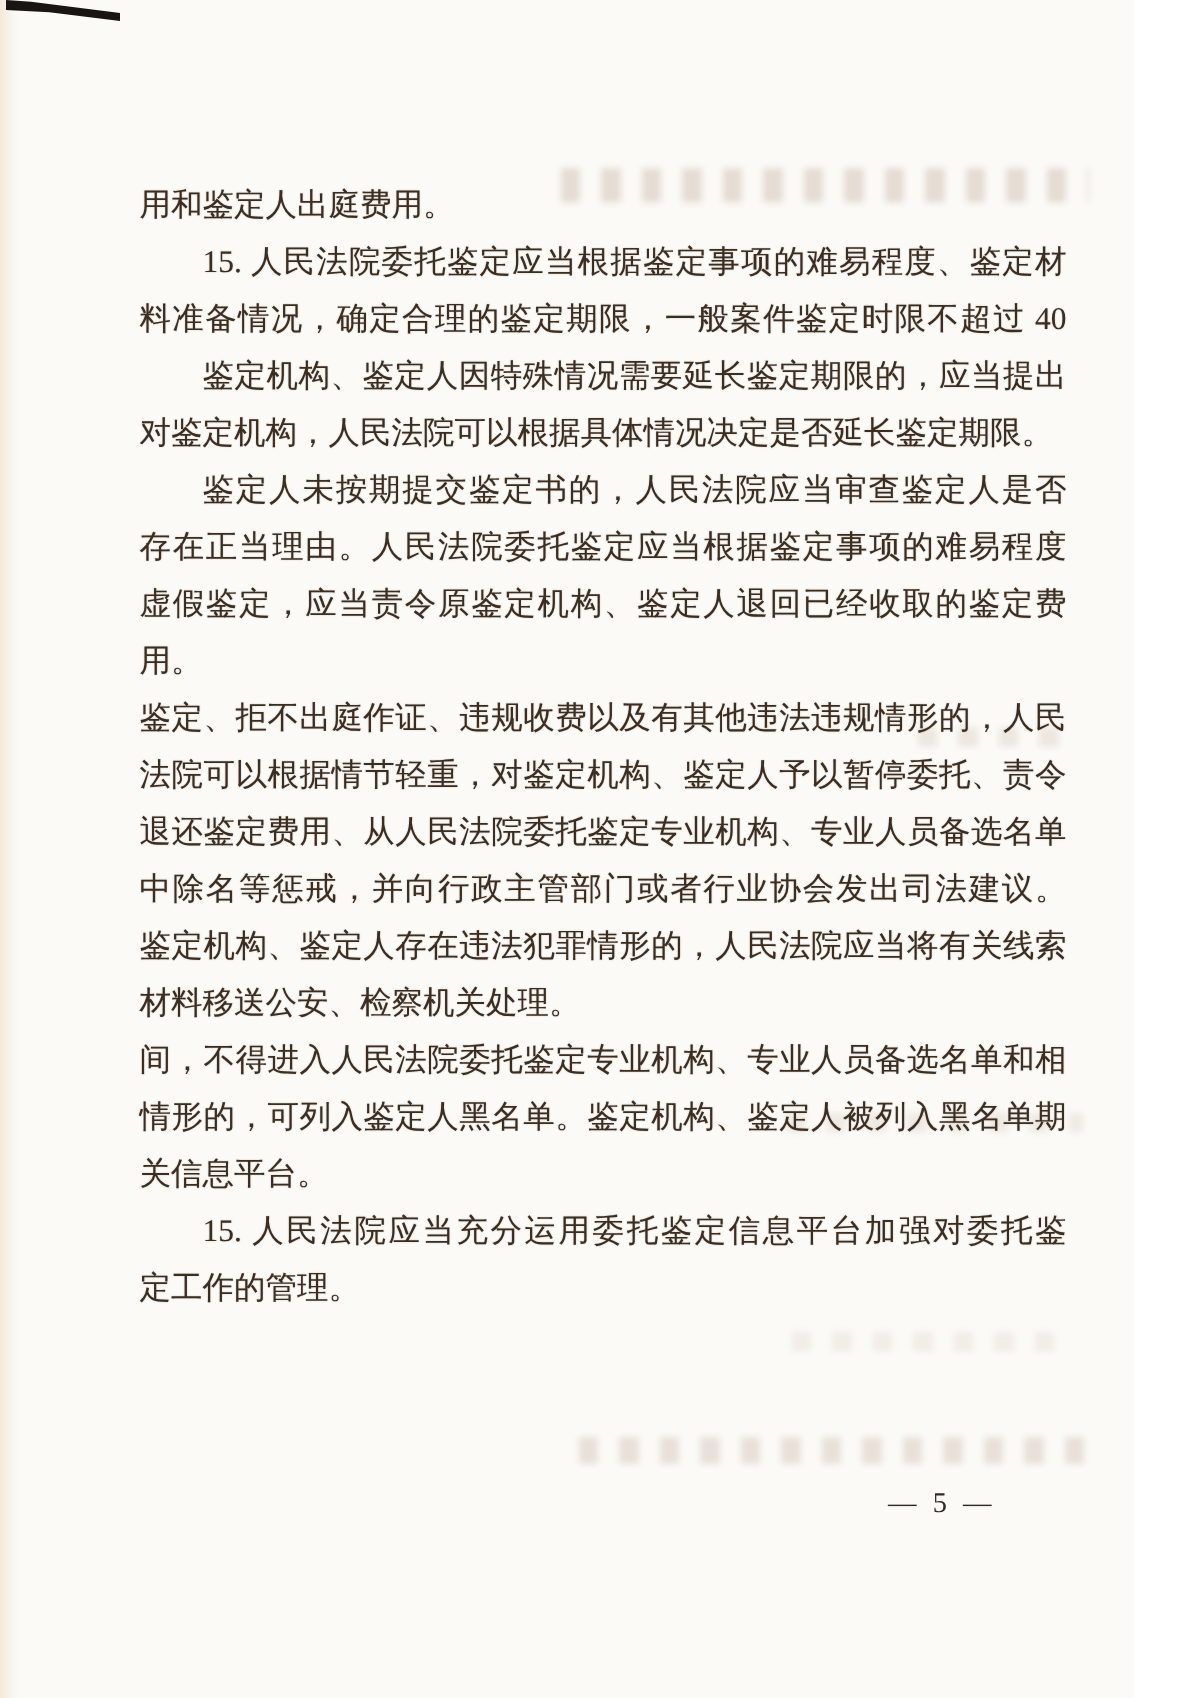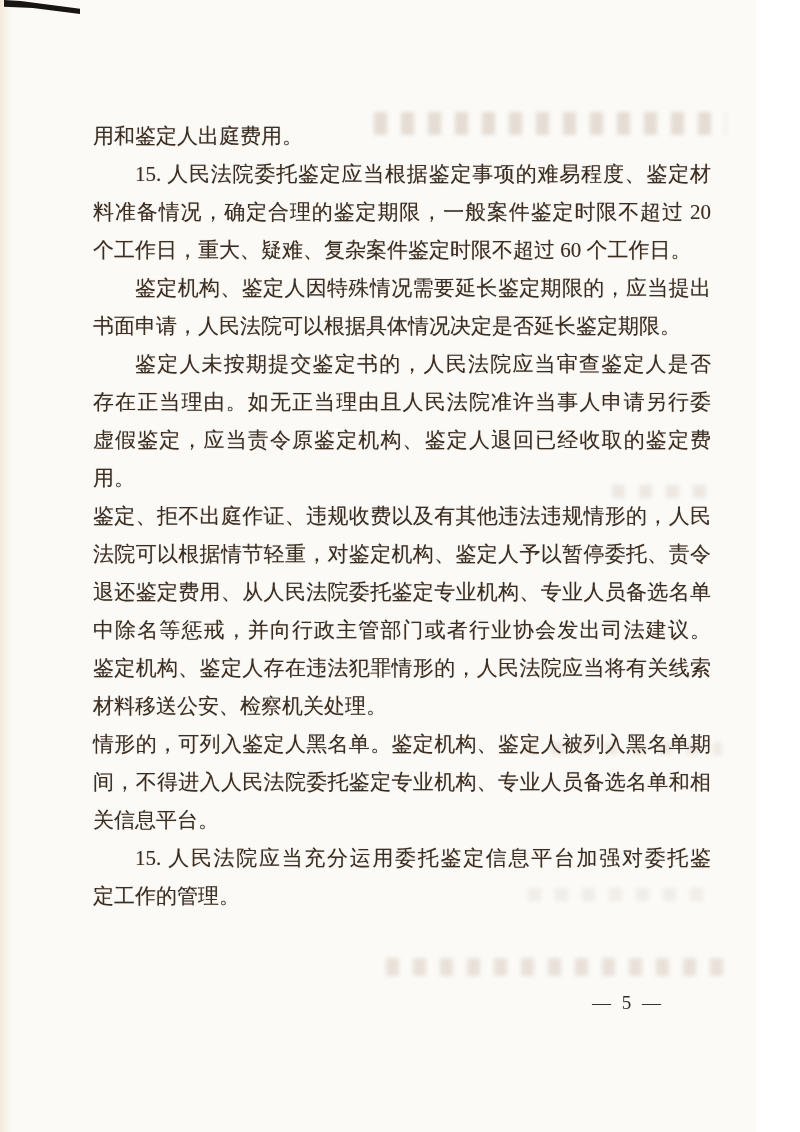--- a/index.html
+++ b/index.html
@@ -75,35 +75,34 @@
 
   <div class="ghost ghost-1"></div>
   <div class="ghost ghost-2"></div>
   <div class="ghost ghost-3"></div>
   <div class="ghost ghost-4"></div>
   <div class="ghost ghost-5"></div>
 
   <div class="text-block">
       <div class="line last">用和鉴定人出庭费用。</div>
       <div class="line indent">15. 人民法院委托鉴定应当根据鉴定事项的难易程度、鉴定材</div>
-      <div class="line">料准备情况，确定合理的鉴定期限，一般案件鉴定时限不超过 20</div>
-      <div class="line last">个工作日，重大、疑难、复杂案件鉴定时限不超过 60 个工作日。</div>
+      <div class="line">料准备情况，确定合理的鉴定期限，一般案件鉴定时限不超过 40</div>
       <div class="line indent">鉴定机构、鉴定人因特殊情况需要延长鉴定期限的，应当提出</div>
-      <div class="line last">书面申请，人民法院可以根据具体情况决定是否延长鉴定期限。</div>
+      <div class="line last">对鉴定机构，人民法院可以根据具体情况决定是否延长鉴定期限。</div>
       <div class="line indent">鉴定人未按期提交鉴定书的，人民法院应当审查鉴定人是否</div>
-      <div class="line">存在正当理由。如无正当理由且人民法院准许当事人申请另行委</div>
+      <div class="line">存在正当理由。人民法院委托鉴定应当根据鉴定事项的难易程度</div>
       <div class="line">虚假鉴定，应当责令原鉴定机构、鉴定人退回已经收取的鉴定费</div>
       <div class="line last">用。</div>
       <div class="line">鉴定、拒不出庭作证、违规收费以及有其他违法违规情形的，人民</div>
       <div class="line">法院可以根据情节轻重，对鉴定机构、鉴定人予以暂停委托、责令</div>
       <div class="line">退还鉴定费用、从人民法院委托鉴定专业机构、专业人员备选名单</div>
       <div class="line">中除名等惩戒，并向行政主管部门或者行业协会发出司法建议。</div>
       <div class="line">鉴定机构、鉴定人存在违法犯罪情形的，人民法院应当将有关线索</div>
       <div class="line last">材料移送公安、检察机关处理。</div>
+      <div class="line">间，不得进入人民法院委托鉴定专业机构、专业人员备选名单和相</div>
       <div class="line">情形的，可列入鉴定人黑名单。鉴定机构、鉴定人被列入黑名单期</div>
-      <div class="line">间，不得进入人民法院委托鉴定专业机构、专业人员备选名单和相</div>
       <div class="line last">关信息平台。</div>
       <div class="line indent">15. 人民法院应当充分运用委托鉴定信息平台加强对委托鉴</div>
       <div class="line last">定工作的管理。</div>
     </div>
 
   <div class="page-number">— 5 —</div>
 </div>
 
 </body></html>

